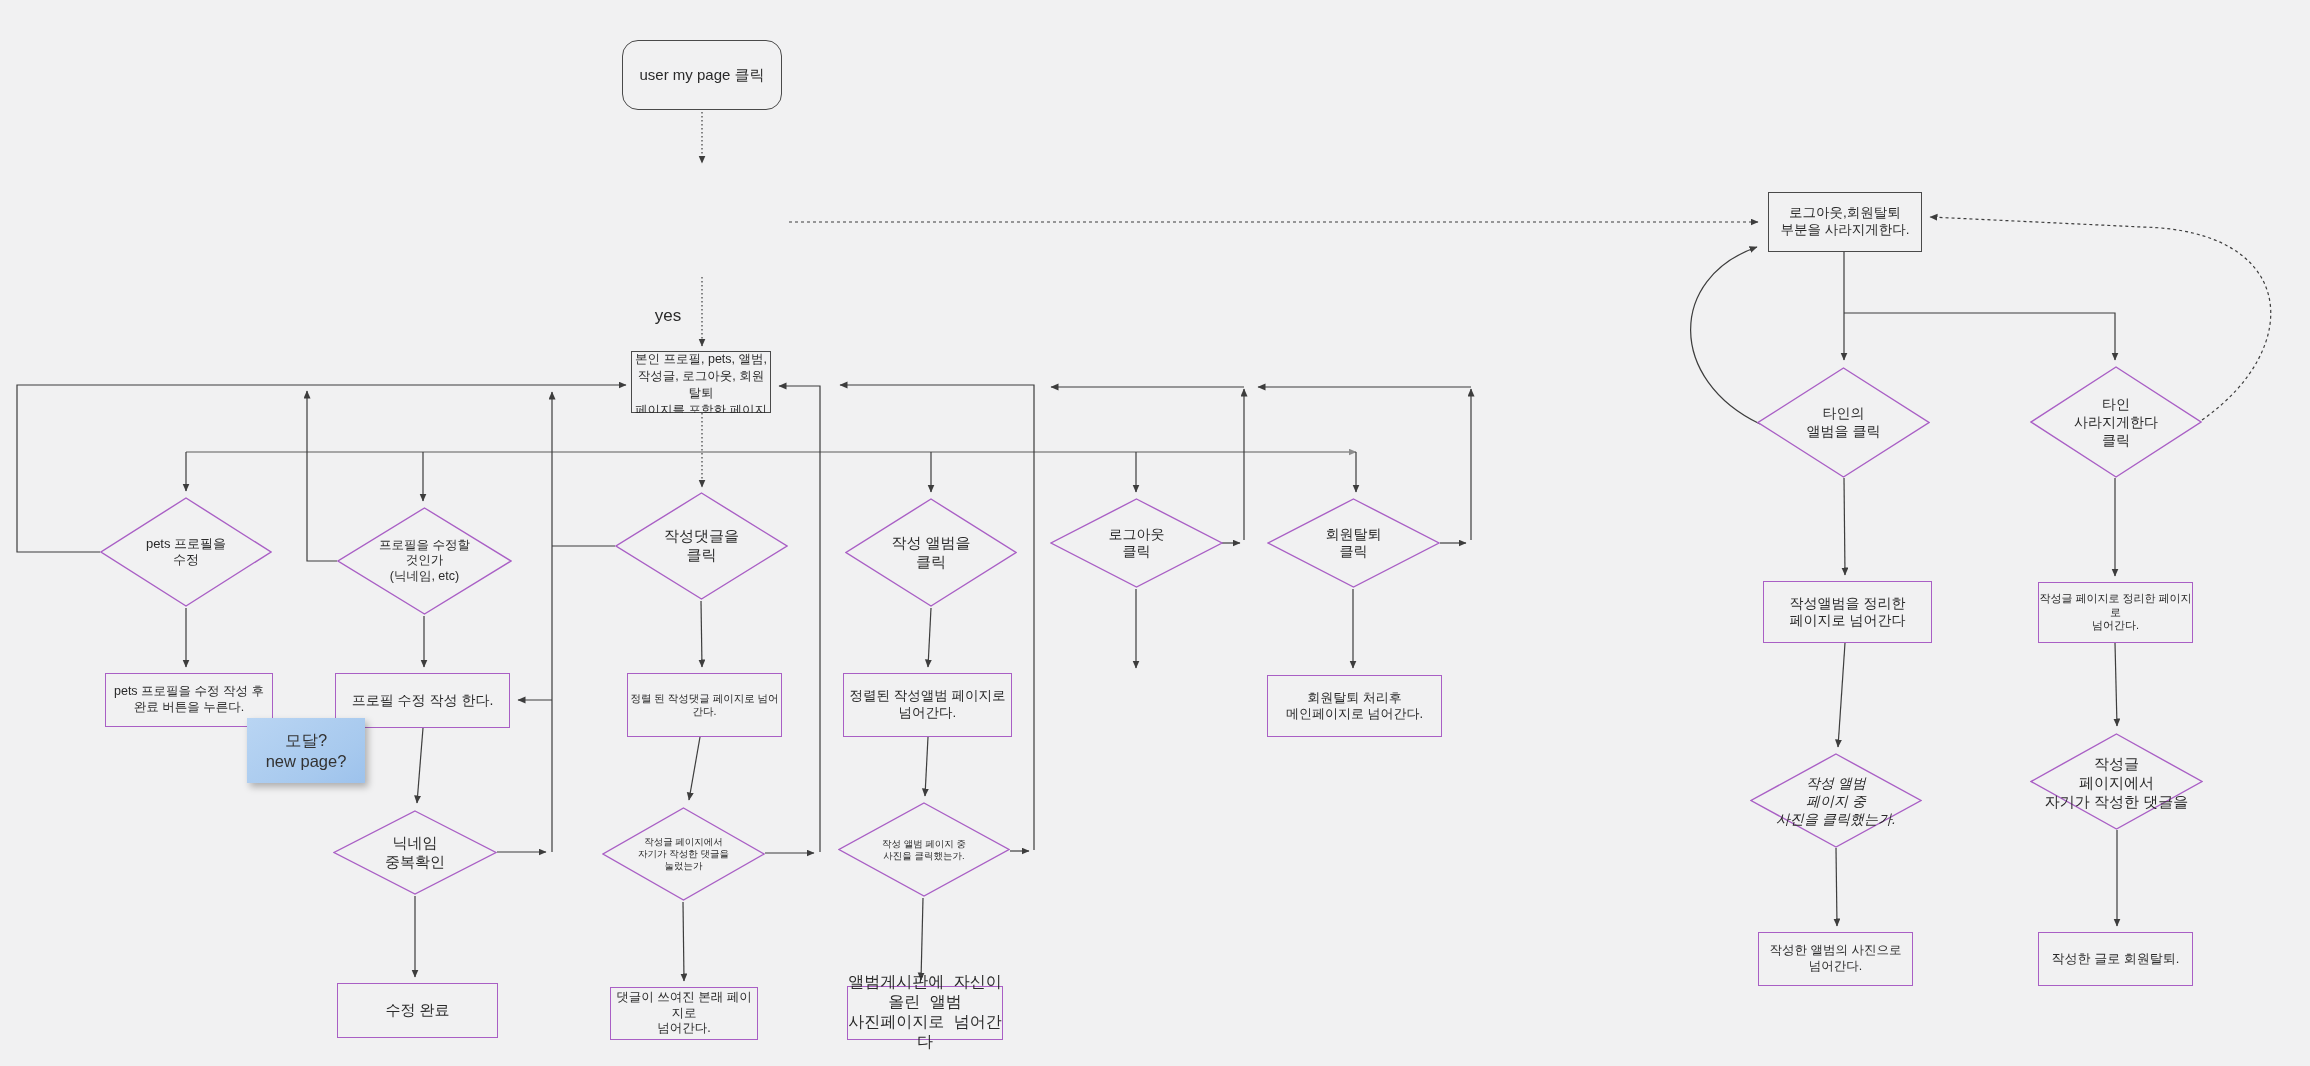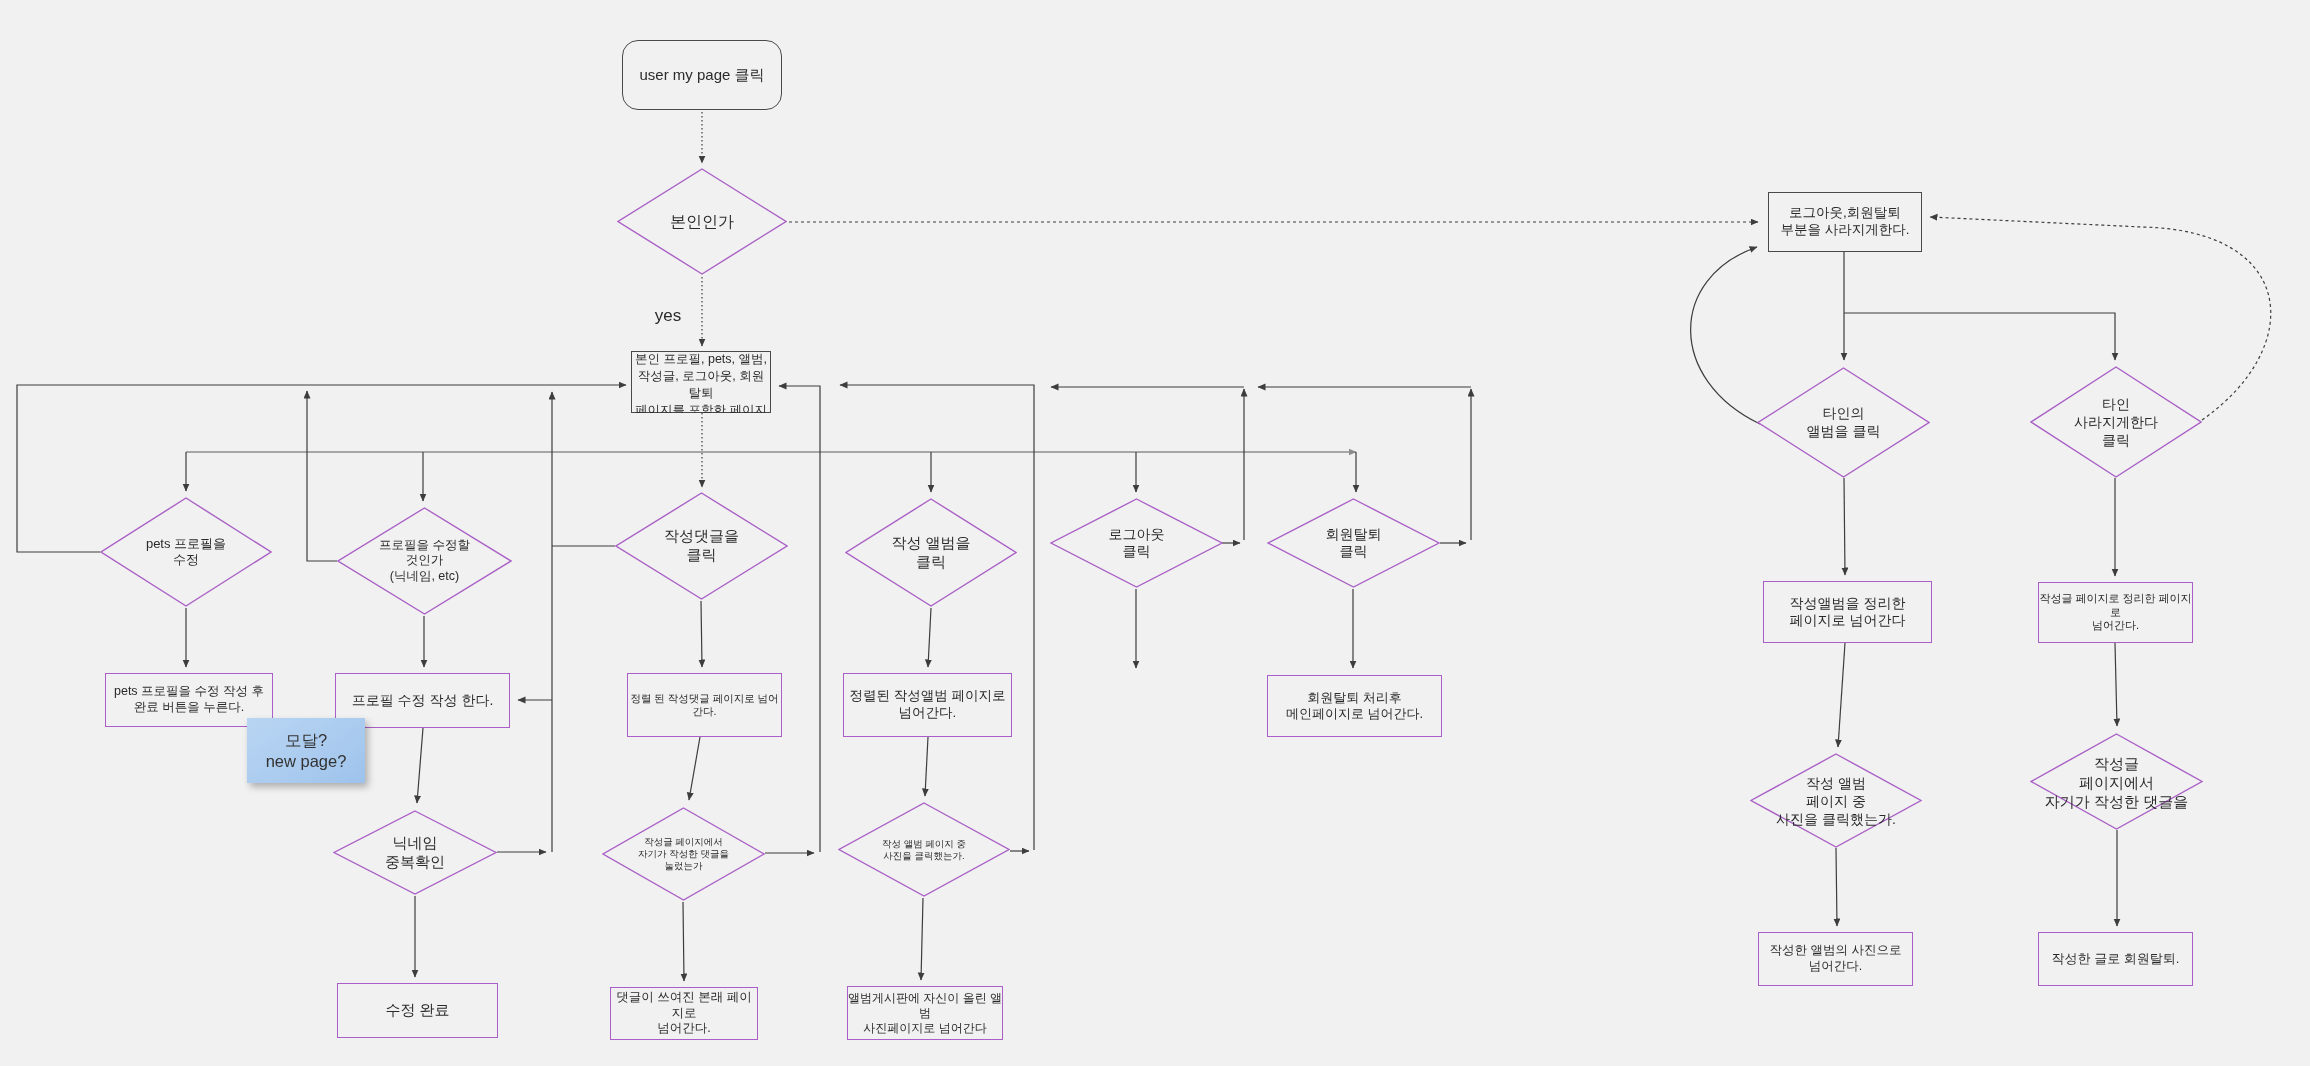--- a/index.html
+++ b/index.html
@@ -97,26 +97,20 @@
       <path d="M 1836,848 L 1837,926" fill="none" stroke="#3d3d3d" stroke-width="1.2" marker-end="url(#arrow-dark)"></path>
       <path d="M 2115,478 L 2115,576" fill="none" stroke="#3d3d3d" stroke-width="1.2" marker-end="url(#arrow-dark)"></path>
       <path d="M 2115,643 L 2117,726" fill="none" stroke="#3d3d3d" stroke-width="1.2" marker-end="url(#arrow-dark)"></path>
       <path d="M 2117,830 L 2117,926" fill="none" stroke="#3d3d3d" stroke-width="1.2" marker-end="url(#arrow-dark)"></path>
       <path d="M 1760,424 C 1668,380 1668,278 1757,247" fill="none" stroke="#3d3d3d" stroke-width="1.2" marker-end="url(#arrow-dark)"></path>
       <path d="M 2202,420 C 2305,348 2298,230 2142,227 L 1930,217" fill="none" stroke="#3d3d3d" stroke-width="1.2" stroke-dasharray="3 3" marker-end="url(#arrow-dark)"></path>
     </svg>
 <div class="node start" style="left: 622px; top: 40px; width: 160px; height: 70px;">
       <div class="lbl" style="font-size: 15px;">user my page 클릭</div>
     </div>
-    <div class="node decision" style="left: 617px; top: 168px; width: 170px; height: 107px;">
-      <svg width="170" height="107">
-        <polygon points="85,1 169,53.5 85,106 1,53.5" fill="#f1f1f2" stroke="#a95fc5" stroke-width="1.4"></polygon>
-      </svg>
-      <div class="lbl" style="font-size: 16px;">본인인가</div>
-    </div>
     <div class="node text" style="left: 640px; top: 303px; width: 56px; height: 26px;">
       <div class="lbl" style="font-size: 17px;">yes</div>
     </div>
     <div class="node process-dark" style="left: 631px; top: 351px; width: 140px; height: 62px;">
       <div class="clipwrap" style="height: 62px;">
         <div class="inner" style="font-size: 12.5px;">본인 프로필, pets, 앨범,
 작성글, 로그아웃, 회원탈퇴
 페이지를 포함한 페이지를
 띄운다</div>
       </div>
@@ -209,21 +203,21 @@
 사진을 클릭했는가.</div>
     </div>
     <div class="node process" style="left: 337px; top: 983px; width: 161px; height: 55px;">
       <div class="lbl" style="font-size: 15px;">수정 완료</div>
     </div>
     <div class="node process" style="left: 610px; top: 987px; width: 148px; height: 53px;">
       <div class="lbl" style="font-size: 12.5px;">댓글이 쓰여진 본래 페이지로
 넘어간다.</div>
     </div>
     <div class="node process" style="left: 847px; top: 986px; width: 156px; height: 54px;">
-      <div class="lbl" style="font-size: 12px;">앨범게시판에 자신이 올린 앨범
+      <div class="lbl" style="font-size: 16px; font-family: Liberation Mono, monospace;">앨범게시판에 자신이 올린 앨범
 사진페이지로 넘어간다</div>
     </div>
     <div class="node process-dark" style="left: 1768px; top: 192px; width: 154px; height: 60px;">
       <div class="lbl" style="font-size: 13.5px;">로그아웃,회원탈퇴
 부분을 사라지게한다.</div>
     </div>
     <div class="node decision" style="left: 1757px; top: 367px; width: 173px; height: 111px;">
       <svg width="173" height="111">
         <polygon points="86.5,1 172,55.5 86.5,110 1,55.5" fill="#f1f1f2" stroke="#a95fc5" stroke-width="1.4"></polygon>
       </svg>
@@ -246,21 +240,21 @@
     </div>
     <div class="node process" style="left: 2038px; top: 582px; width: 155px; height: 61px;">
       <div class="lbl" style="font-size: 11px;">작성글 페이지로 정리한 페이지로
 넘어간다.</div>
     </div>
     <div class="node decision" style="left: 1750px; top: 753px; width: 172px; height: 95px;">
       <svg width="172" height="95">
         <polygon points="86,1 171,47.5 86,94 1,47.5" fill="#f1f1f2" stroke="#a95fc5" stroke-width="1.4"></polygon>
       </svg>
       <div class="clipwrap" style="height: 52px;">
-        <div class="inner" style="font-size: 14px;">작성 앨범
+        <div class="inner" style="font-size: 14px; font-style: italic;">작성 앨범
 페이지 중
 사진을 클릭했는가.</div>
       </div>
     </div>
     <div class="node decision" style="left: 2030px; top: 733px; width: 173px; height: 97px;">
       <svg width="173" height="97">
         <polygon points="86.5,1 172,48.5 86.5,96 1,48.5" fill="#f1f1f2" stroke="#a95fc5" stroke-width="1.4"></polygon>
       </svg>
       <div class="clipwrap" style="height: 54px;">
         <div class="inner" style="font-size: 15px;">작성글

